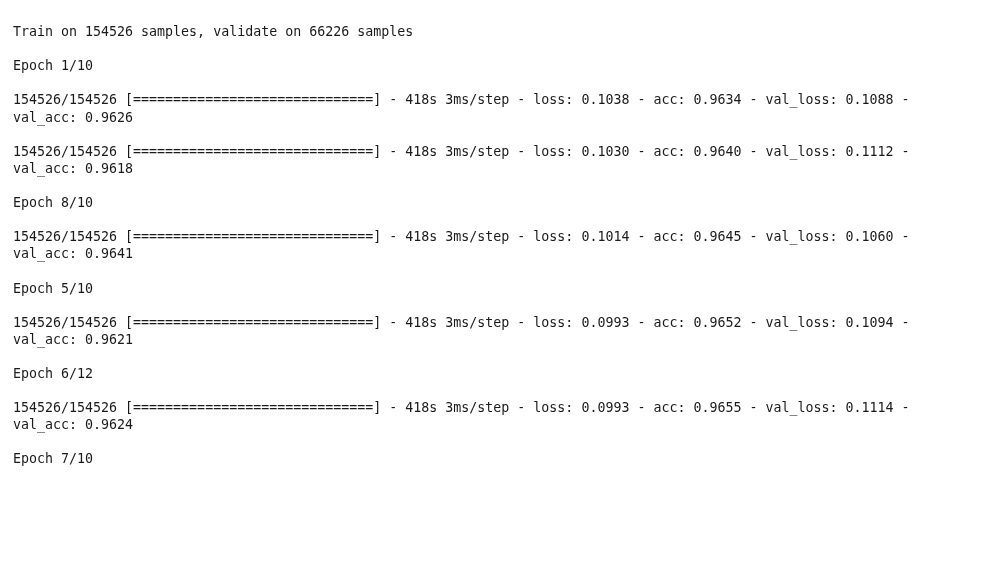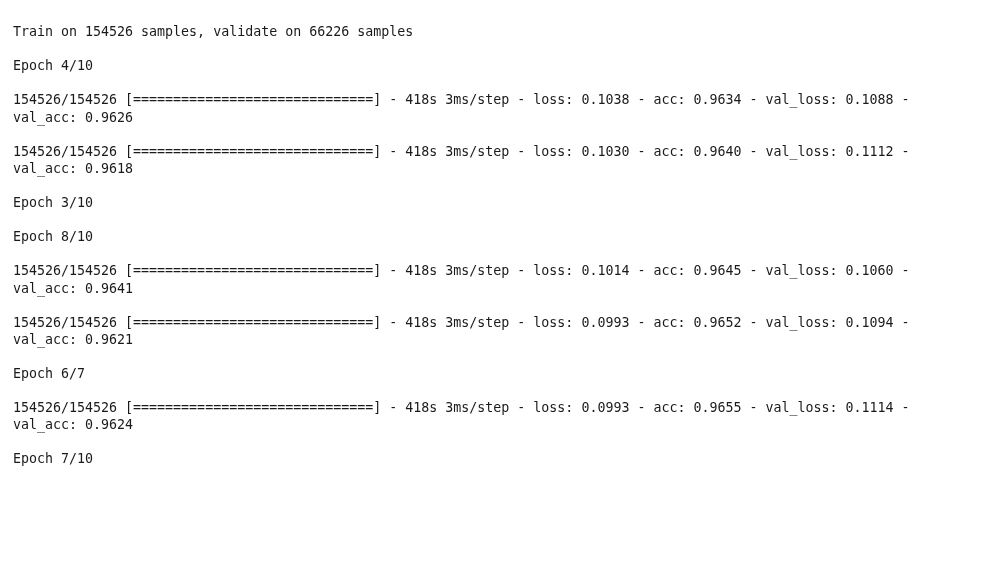--- a/index.html
+++ b/index.html
@@ -38,28 +38,28 @@
     margin: 0;
     padding: 0;
     max-width: 985px;
   }
 </style>
 </head>
 <body>
 
 <div id="console" style="background: rgb(255, 255, 255); color: rgb(26, 26, 26);">
 <span class="log-line">Train on 154526 samples, validate on 66226 samples</span>
-<span class="log-line">Epoch 4/10</span>
+<span class="log-line">Epoch 1/10</span>
 <span class="log-line">154526/154526 [==============================] - 418s 3ms/step - loss: 0.1038 - acc: 0.9634 - val_loss: 0.1088 - val_acc: 0.9626</span>
 <span class="log-line">154526/154526 [==============================] - 418s 3ms/step - loss: 0.1030 - acc: 0.9640 - val_loss: 0.1112 - val_acc: 0.9618</span>
-<span class="log-line">Epoch 3/10</span>
 <span class="log-line">Epoch 8/10</span>
 <span class="log-line">154526/154526 [==============================] - 418s 3ms/step - loss: 0.1014 - acc: 0.9645 - val_loss: 0.1060 - val_acc: 0.9641</span>
+<span class="log-line">Epoch 5/10</span>
 <span class="log-line">154526/154526 [==============================] - 418s 3ms/step - loss: 0.0993 - acc: 0.9652 - val_loss: 0.1094 - val_acc: 0.9621</span>
-<span class="log-line">Epoch 6/7</span>
+<span class="log-line">Epoch 6/12</span>
 <span class="log-line">154526/154526 [==============================] - 418s 3ms/step - loss: 0.0993 - acc: 0.9655 - val_loss: 0.1114 - val_acc: 0.9624</span>
 <span class="log-line">Epoch 7/10</span>
 
 
 
 
 
 
 
 

